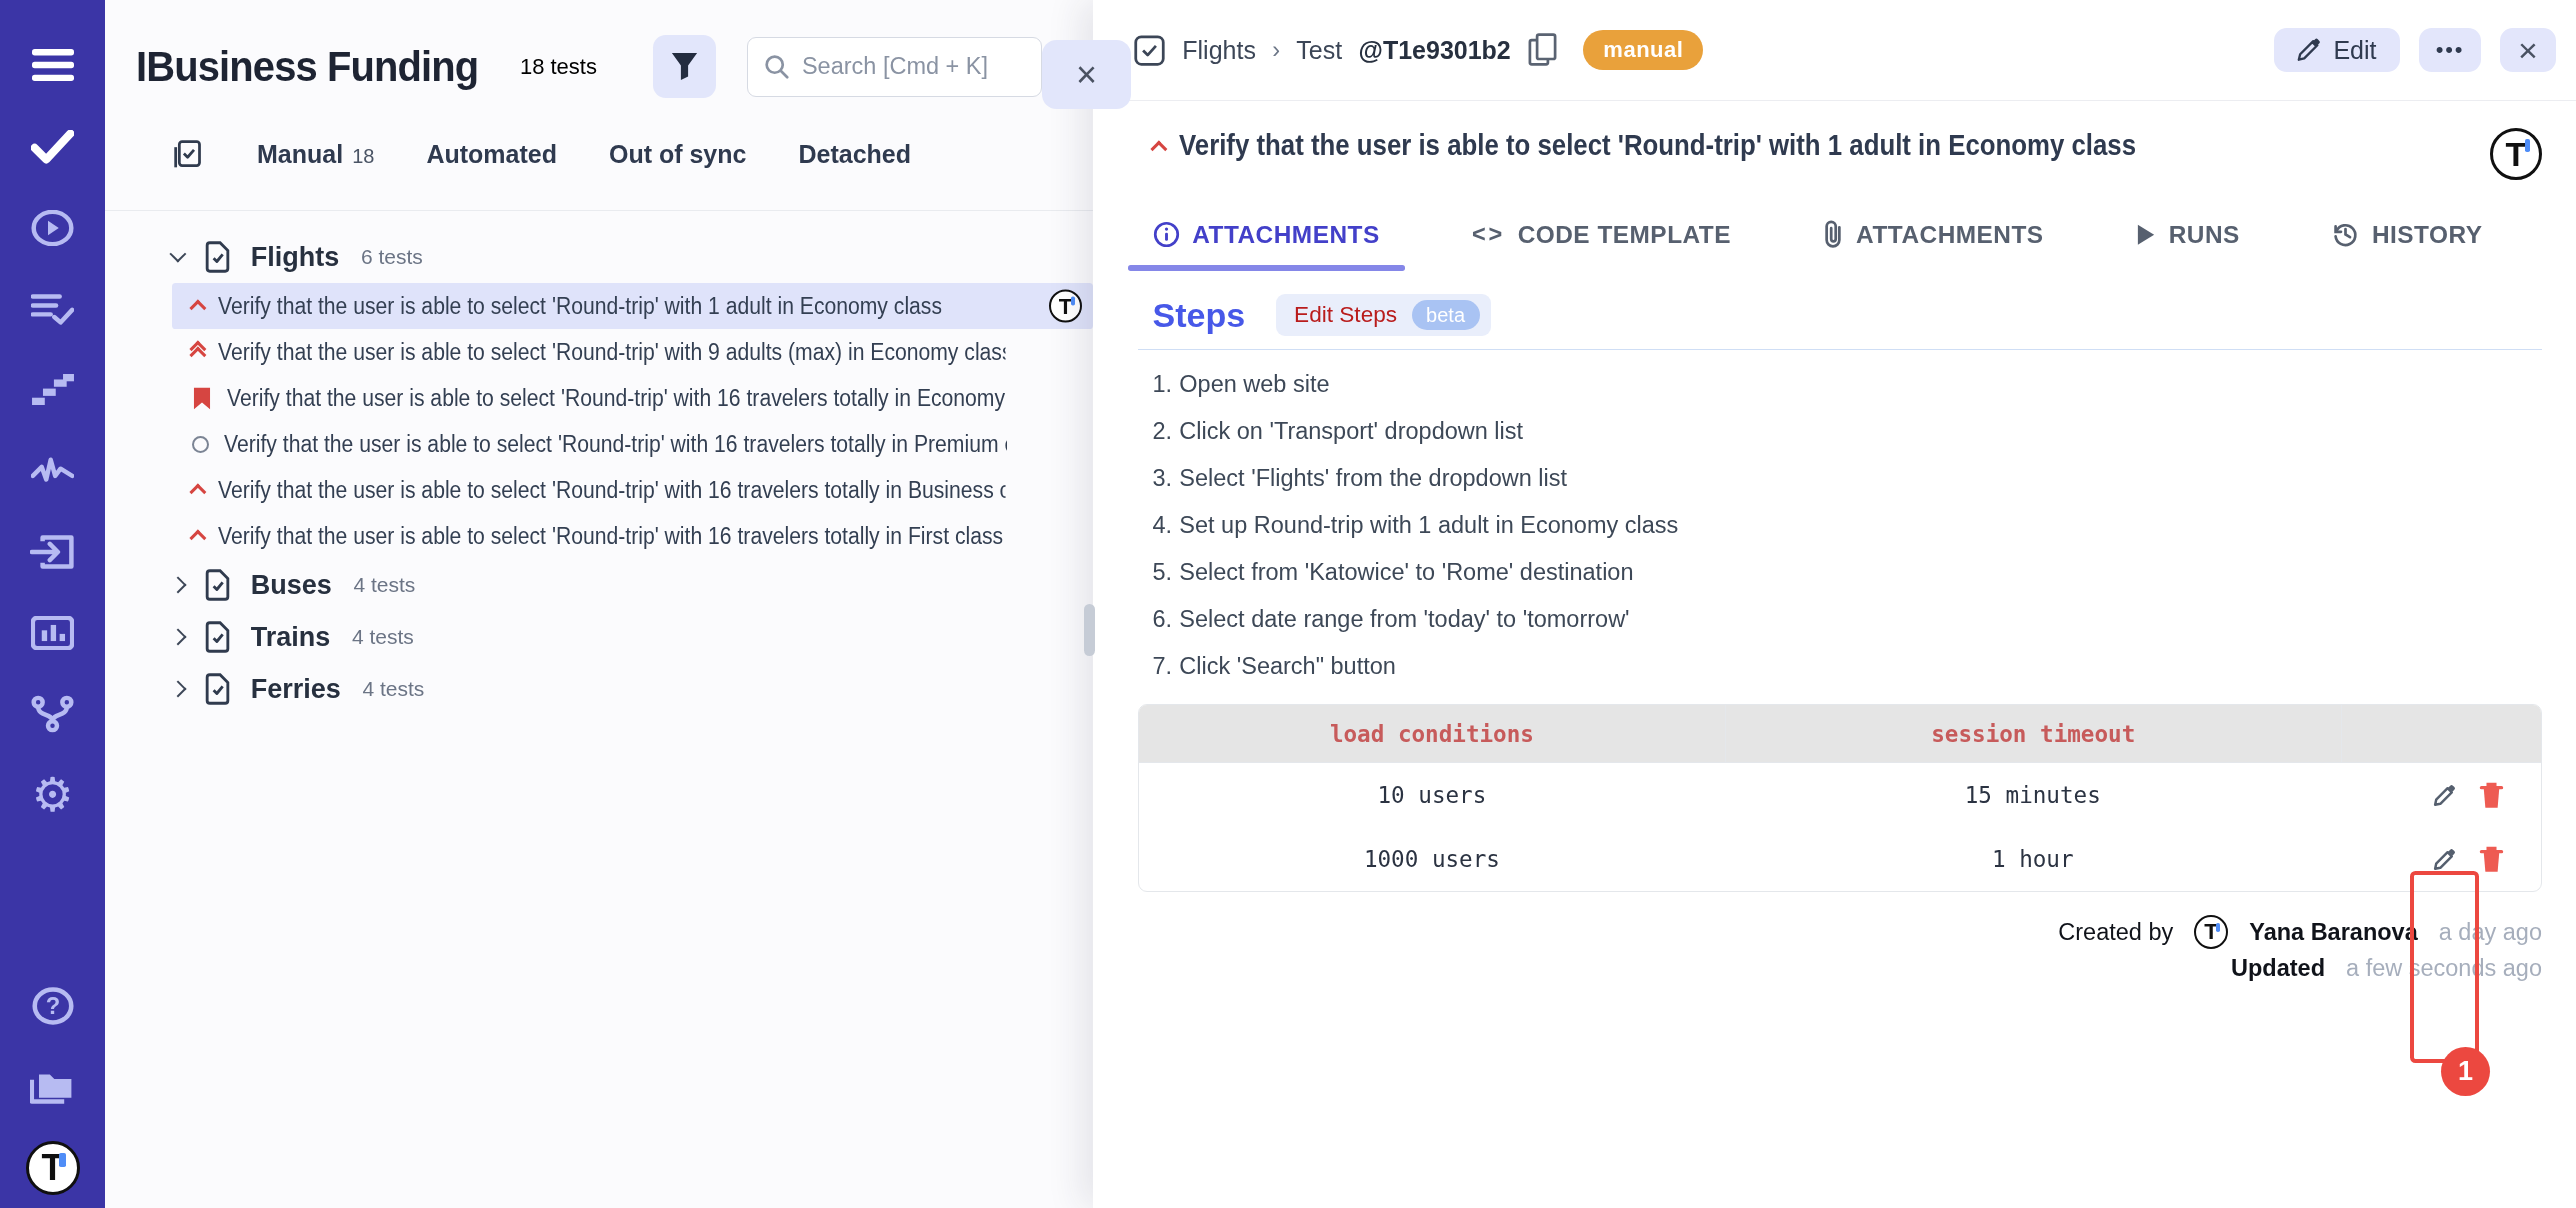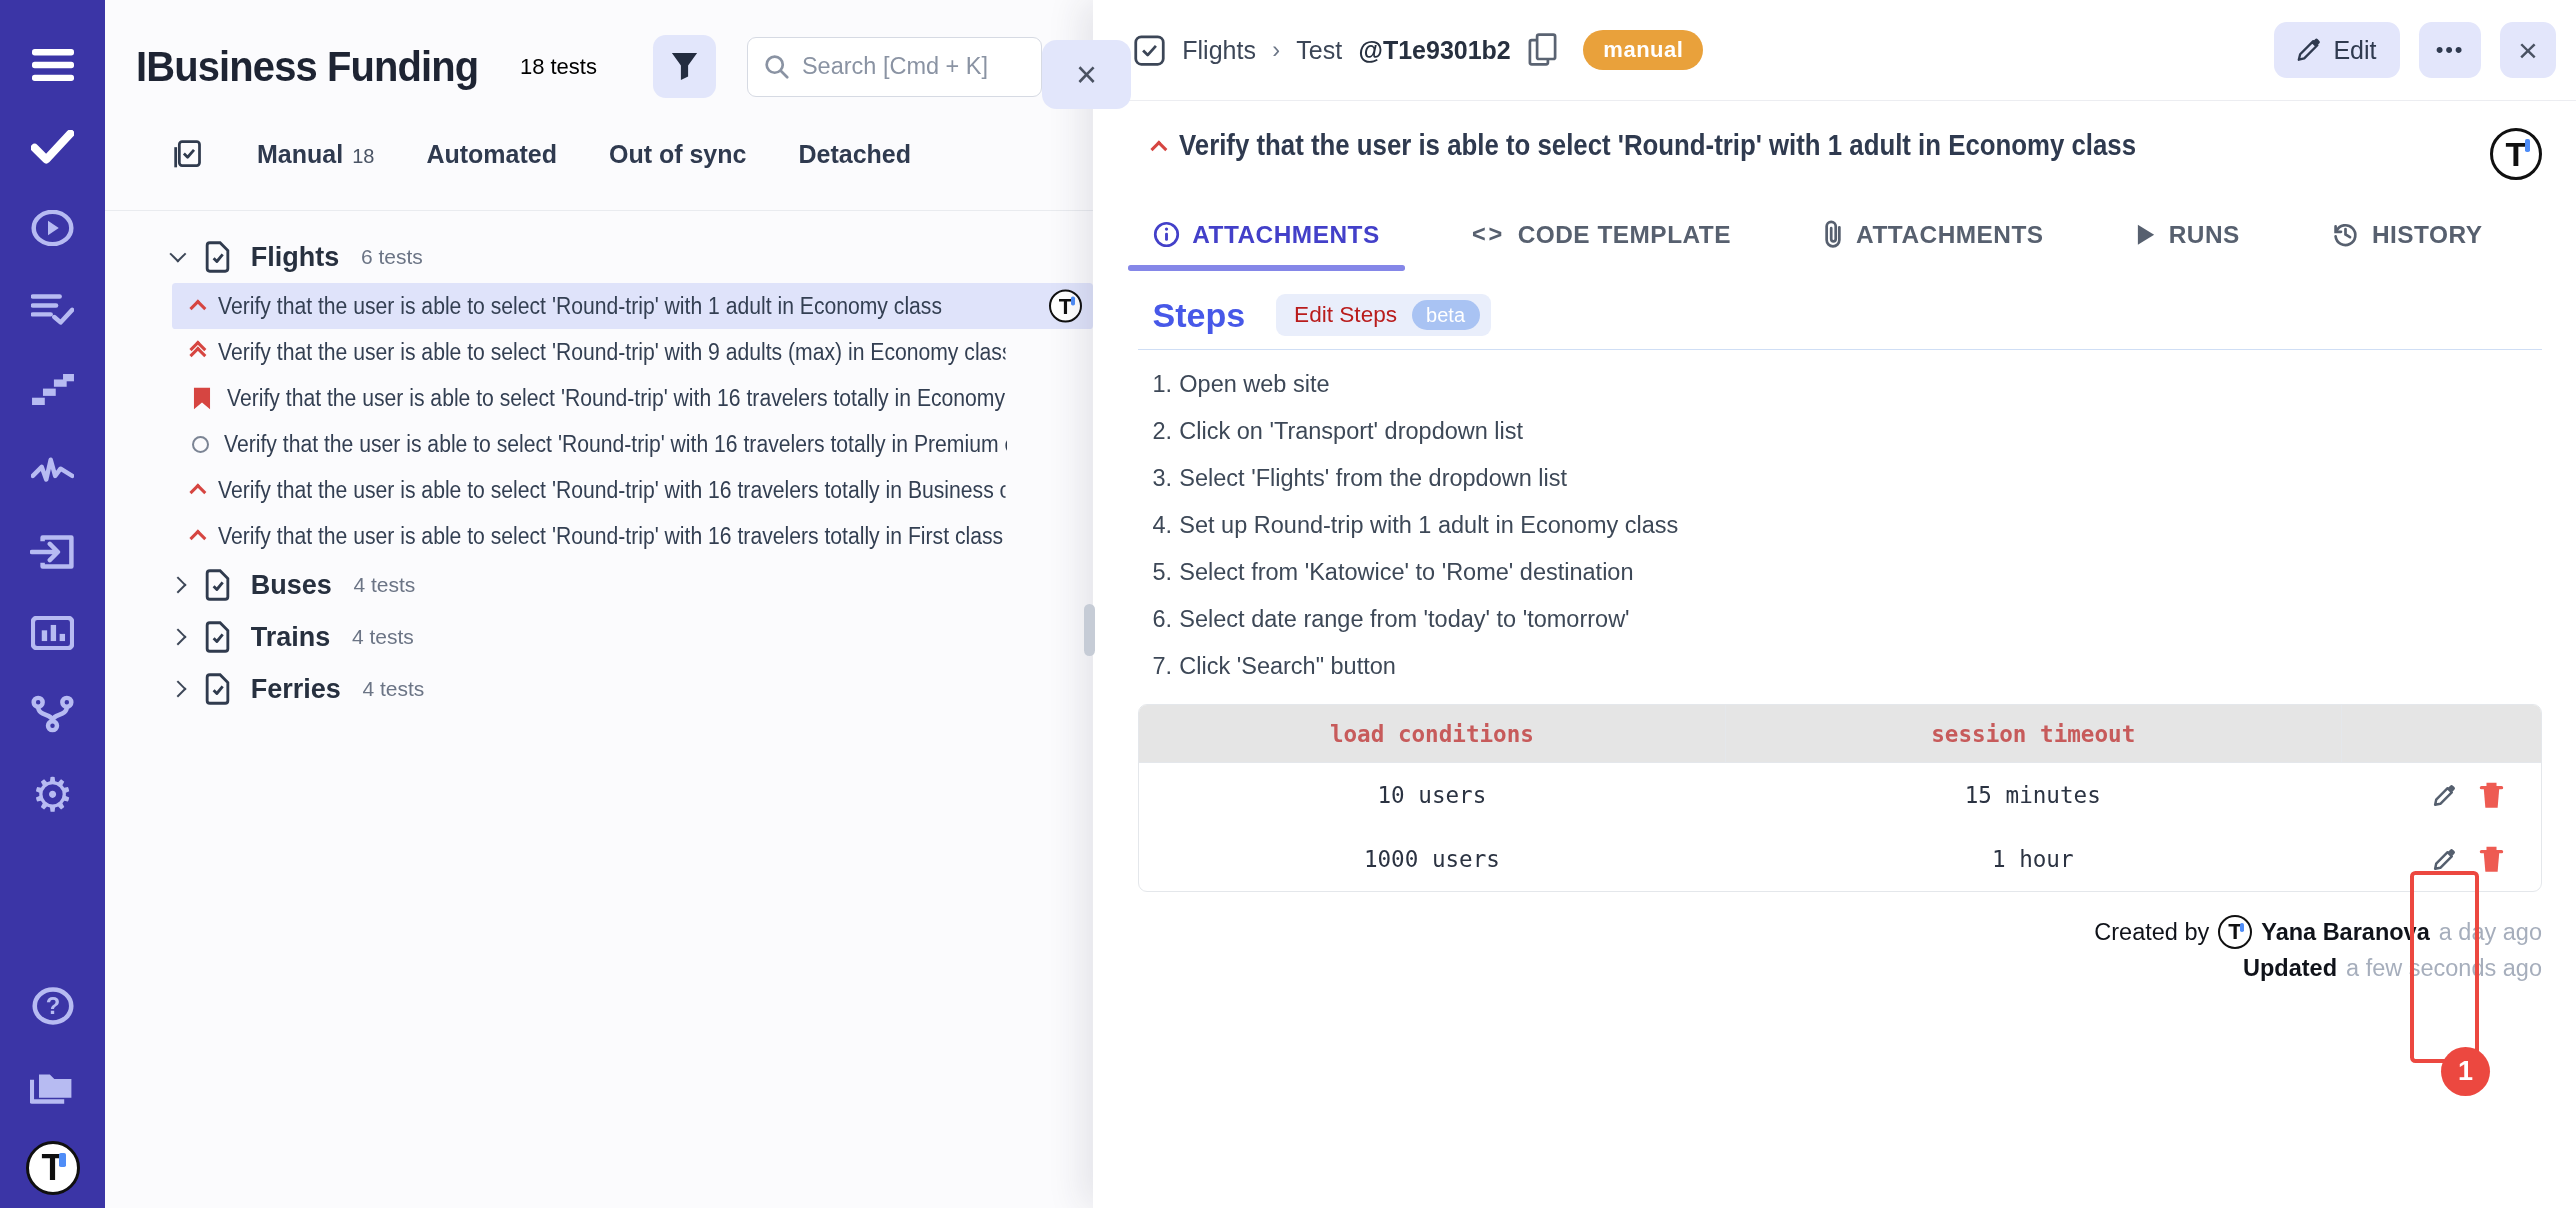--- a/index.html
+++ b/index.html
@@ -52,21 +52,21 @@
 
   
   .detail{position:absolute;left:1093px;top:0;bottom:0;right:0;background:#fff;z-index:5;box-shadow:-12.7px 0 33px rgba(40,44,70,.10)}
   .lp-close{position:absolute;left:-51px;top:40px;width:89px;height:69px;border-radius:14.5px;background:#e2e6fb;display:flex;align-items:center;justify-content:center;font-size:36px;color:#4a5262;cursor:pointer;z-index:9}
   .dt-header{height:101px;display:flex;align-items:center;border-bottom:1.8px solid #ecedf1;padding:0 20px 0 40px}
   .crumb{display:flex;align-items:center;gap:16.3px;font-size:25px;color:#3c4657}
   .crumb .sep{color:#6c7687;font-size:23.5px}
   .crumb .tid{font-weight:bold;color:#27303f}
   .badge-manual{background:#e9a13b;color:#fff;font-size:22px;font-weight:bold;border-radius:904px;padding:7.2px 20px;margin-left:9px;letter-spacing:0.5px}
   .hdr-actions{margin-left:auto;display:flex;align-items:center;gap:19px}
-  .hbtn{height:56px;border-radius:12.7px;background:#e3e6fb;display:flex;align-items:center;justify-content:center;font-size:25px;color:#2f3a4f;cursor:pointer;border:none;font-family:"Liberation Sans",sans-serif}
+  .hbtn{height:44px;border-radius:12.7px;background:#e3e6fb;display:flex;align-items:center;justify-content:center;font-size:25px;color:#2f3a4f;cursor:pointer;border:none;font-family:"Liberation Sans",sans-serif}
   .hbtn.edit{padding:0 23.5px;gap:12.7px}
   .hbtn.sq{width:56px}
   .hbtn.more{width:62px;font-size:22px;letter-spacing:1.8px}
 
   .dt-body{padding:0 34px 0 45px;position:relative}
   .title-row{display:flex;align-items:flex-start;margin:27px 0 0 14.5px}
   .title-chev{margin-top:14.5px;margin-right:14.5px}
   .dt-title{font-size:30px;font-weight:bold;color:#2f3a4f;white-space:nowrap;transform:scaleX(.86);transform-origin:0 50%}
   .tlogo-title{width:52px;height:52px;font-size:34px;margin-left:auto;flex:0 0 auto}
   .tlogo-title .tick{width:5.4px;height:12.7px;right:9px;top:8.1px}
@@ -95,21 +95,21 @@
   table.examples td{height:64px;text-align:center;font-family:"DejaVu Sans Mono",monospace;font-size:22.6px;color:#2b3342}
   table.examples tr.alt td{background:#f6f8fa}
   .col-load{width:585px}.col-timeout{width:615px}.col-actions{width:200px}
   .cell-actions{display:flex;align-items:center;justify-content:flex-end;gap:20px;padding-right:36px;height:64px}
   .icon-btn{background:none;border:none;cursor:pointer;padding:0}
 
   .anno-box{position:absolute;left:1317px;top:743px;width:69px;height:192px;border:4.5px solid #ec4840;border-radius:5.4px;z-index:10;pointer-events:none}
   .anno-badge{position:absolute;left:1348px;top:919px;width:49px;height:49px;border-radius:50%;background:#ec4840;color:#fff;font-size:27px;font-weight:bold;display:flex;align-items:center;justify-content:center;z-index:11}
 
   .meta{margin-top:20px;display:flex;flex-direction:column;align-items:flex-end;padding-right:0}
-  .meta-row{display:flex;align-items:center;gap:9px;font-size:23.5px;color:#10131a;height:40px}
+  .meta-row{display:flex;align-items:center;gap:21px;font-size:23.5px;color:#10131a;height:40px}
   .meta .ago{color:#a6aebc}
   .meta .author{font-weight:bold}
   .meta .updated{font-weight:bold}
   .tlogo-mini{width:34px;height:34px;font-size:22.6px;border-width:2.7px}
   .tlogo-mini .tick{width:3.6px;height:9px;right:6.3px;top:5.4px}
 </style>
 </head>
 <body>
 
 <aside class="sidebar">

